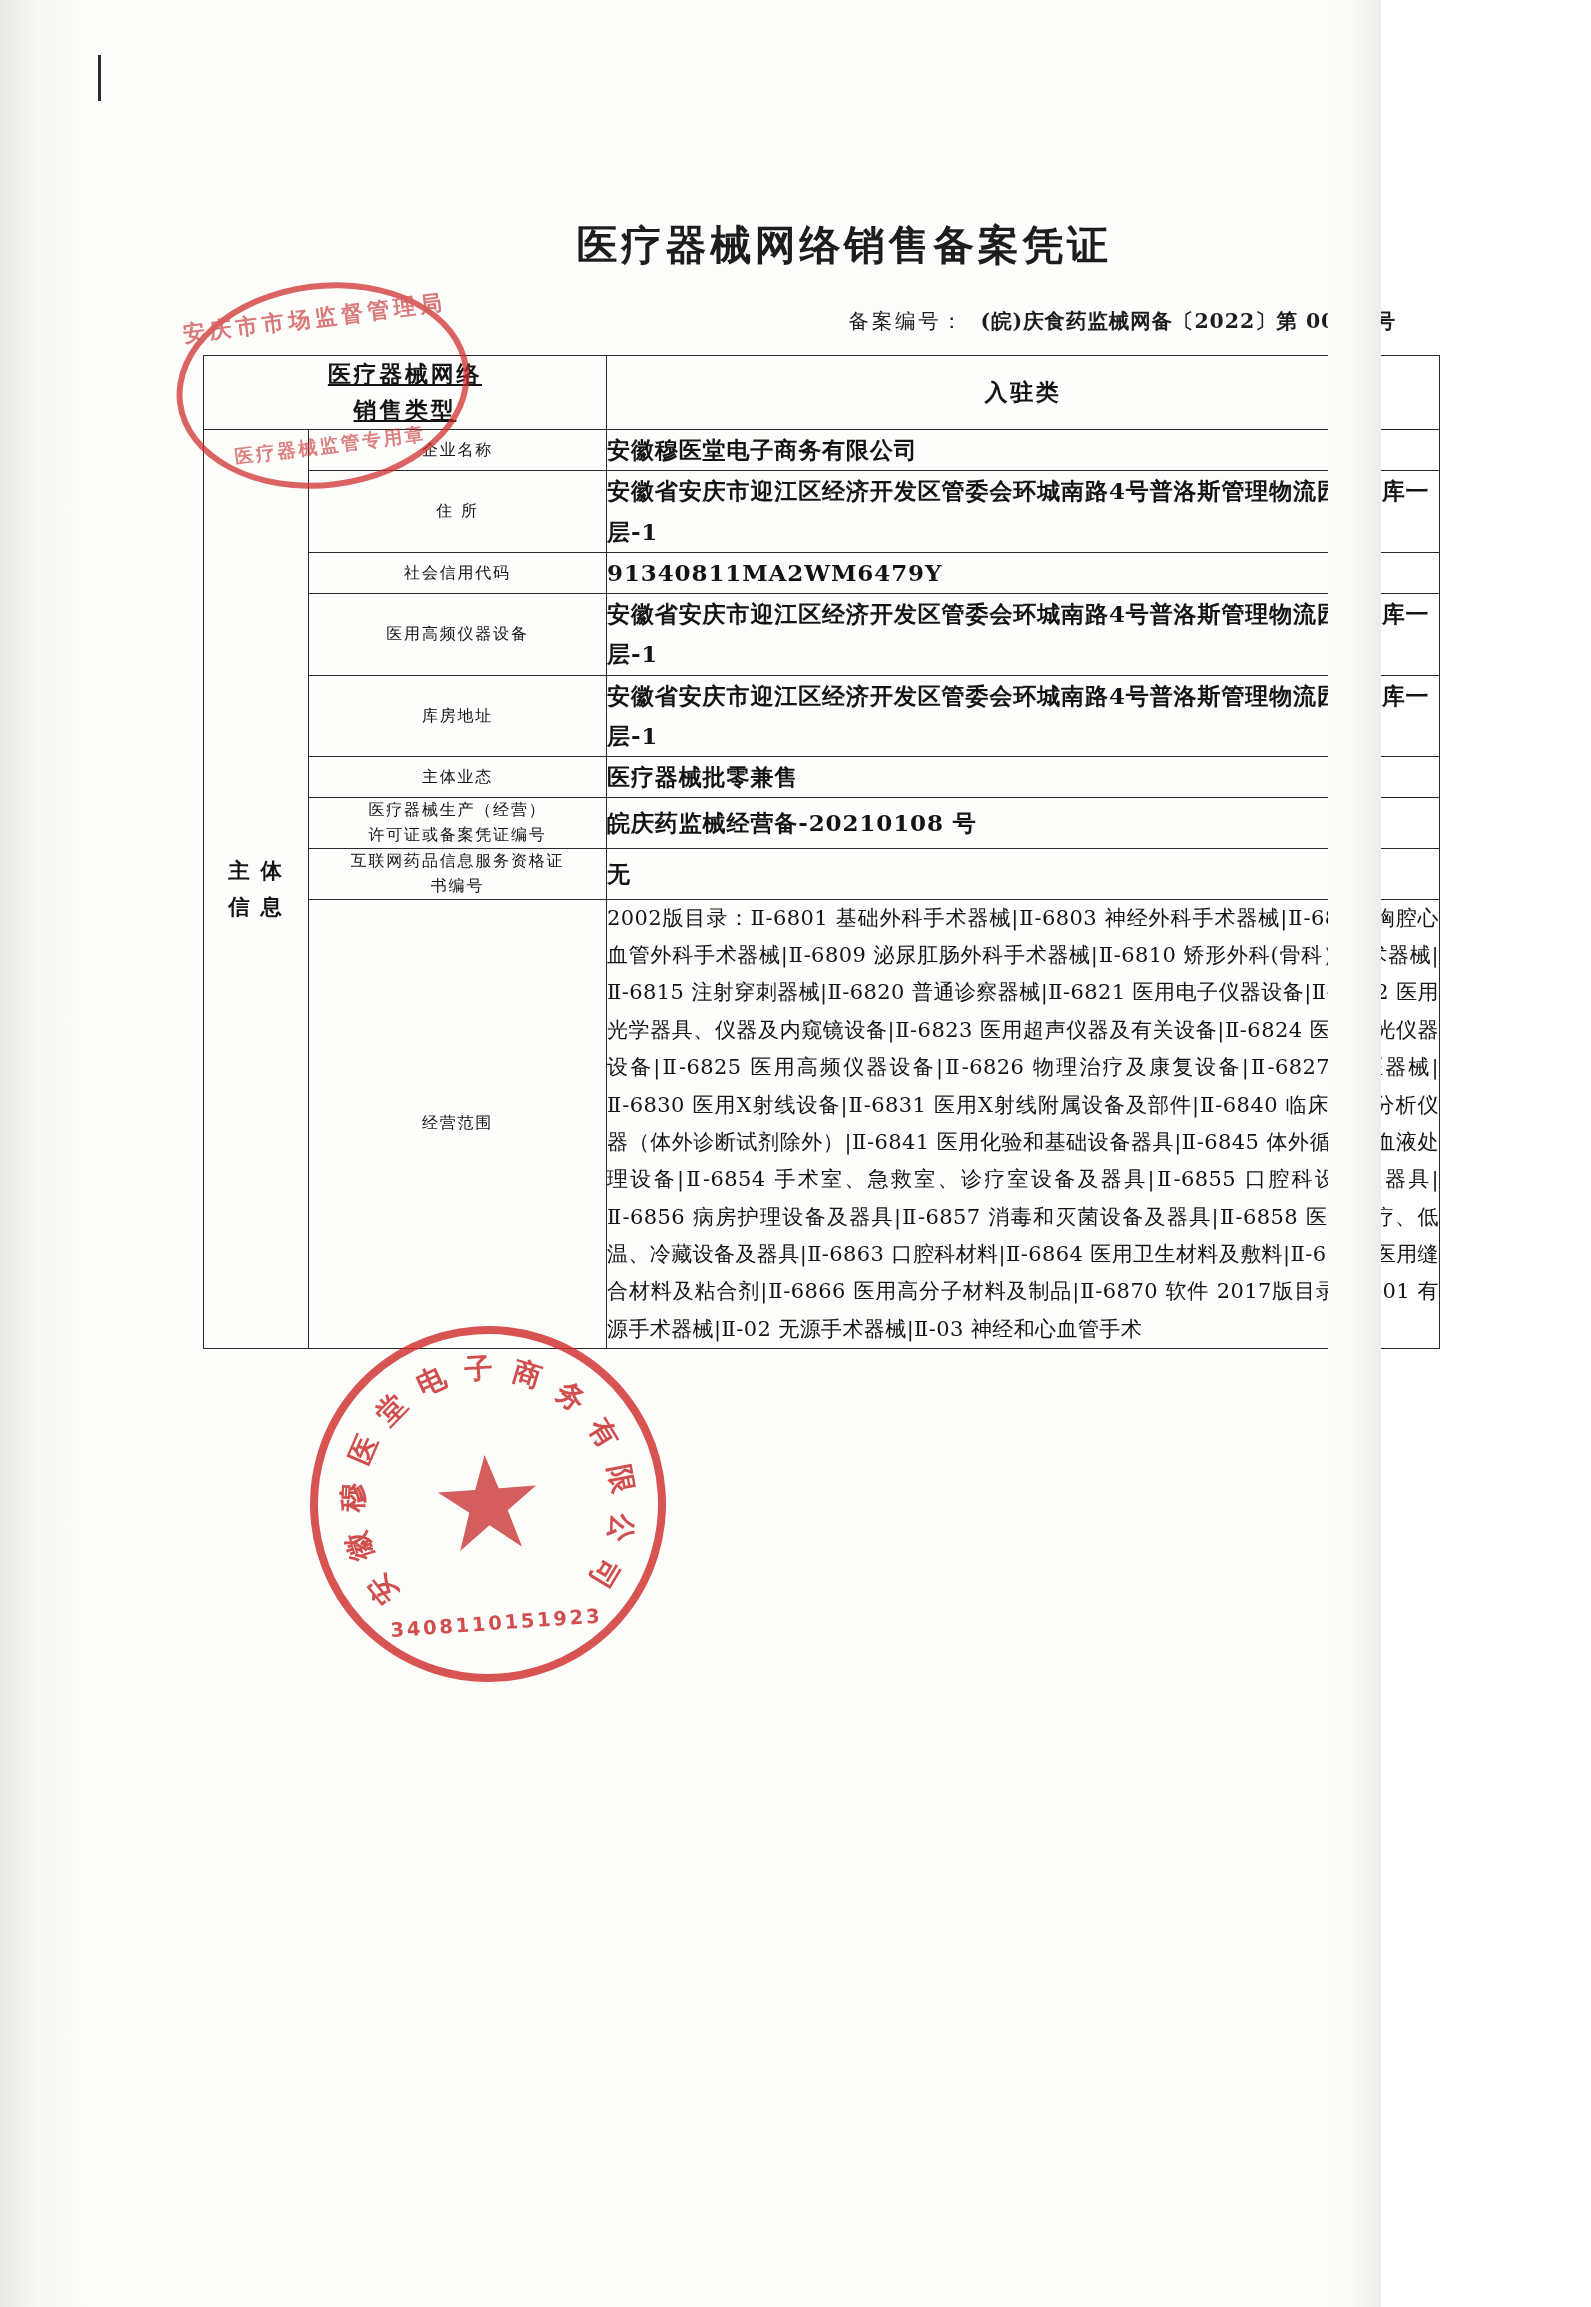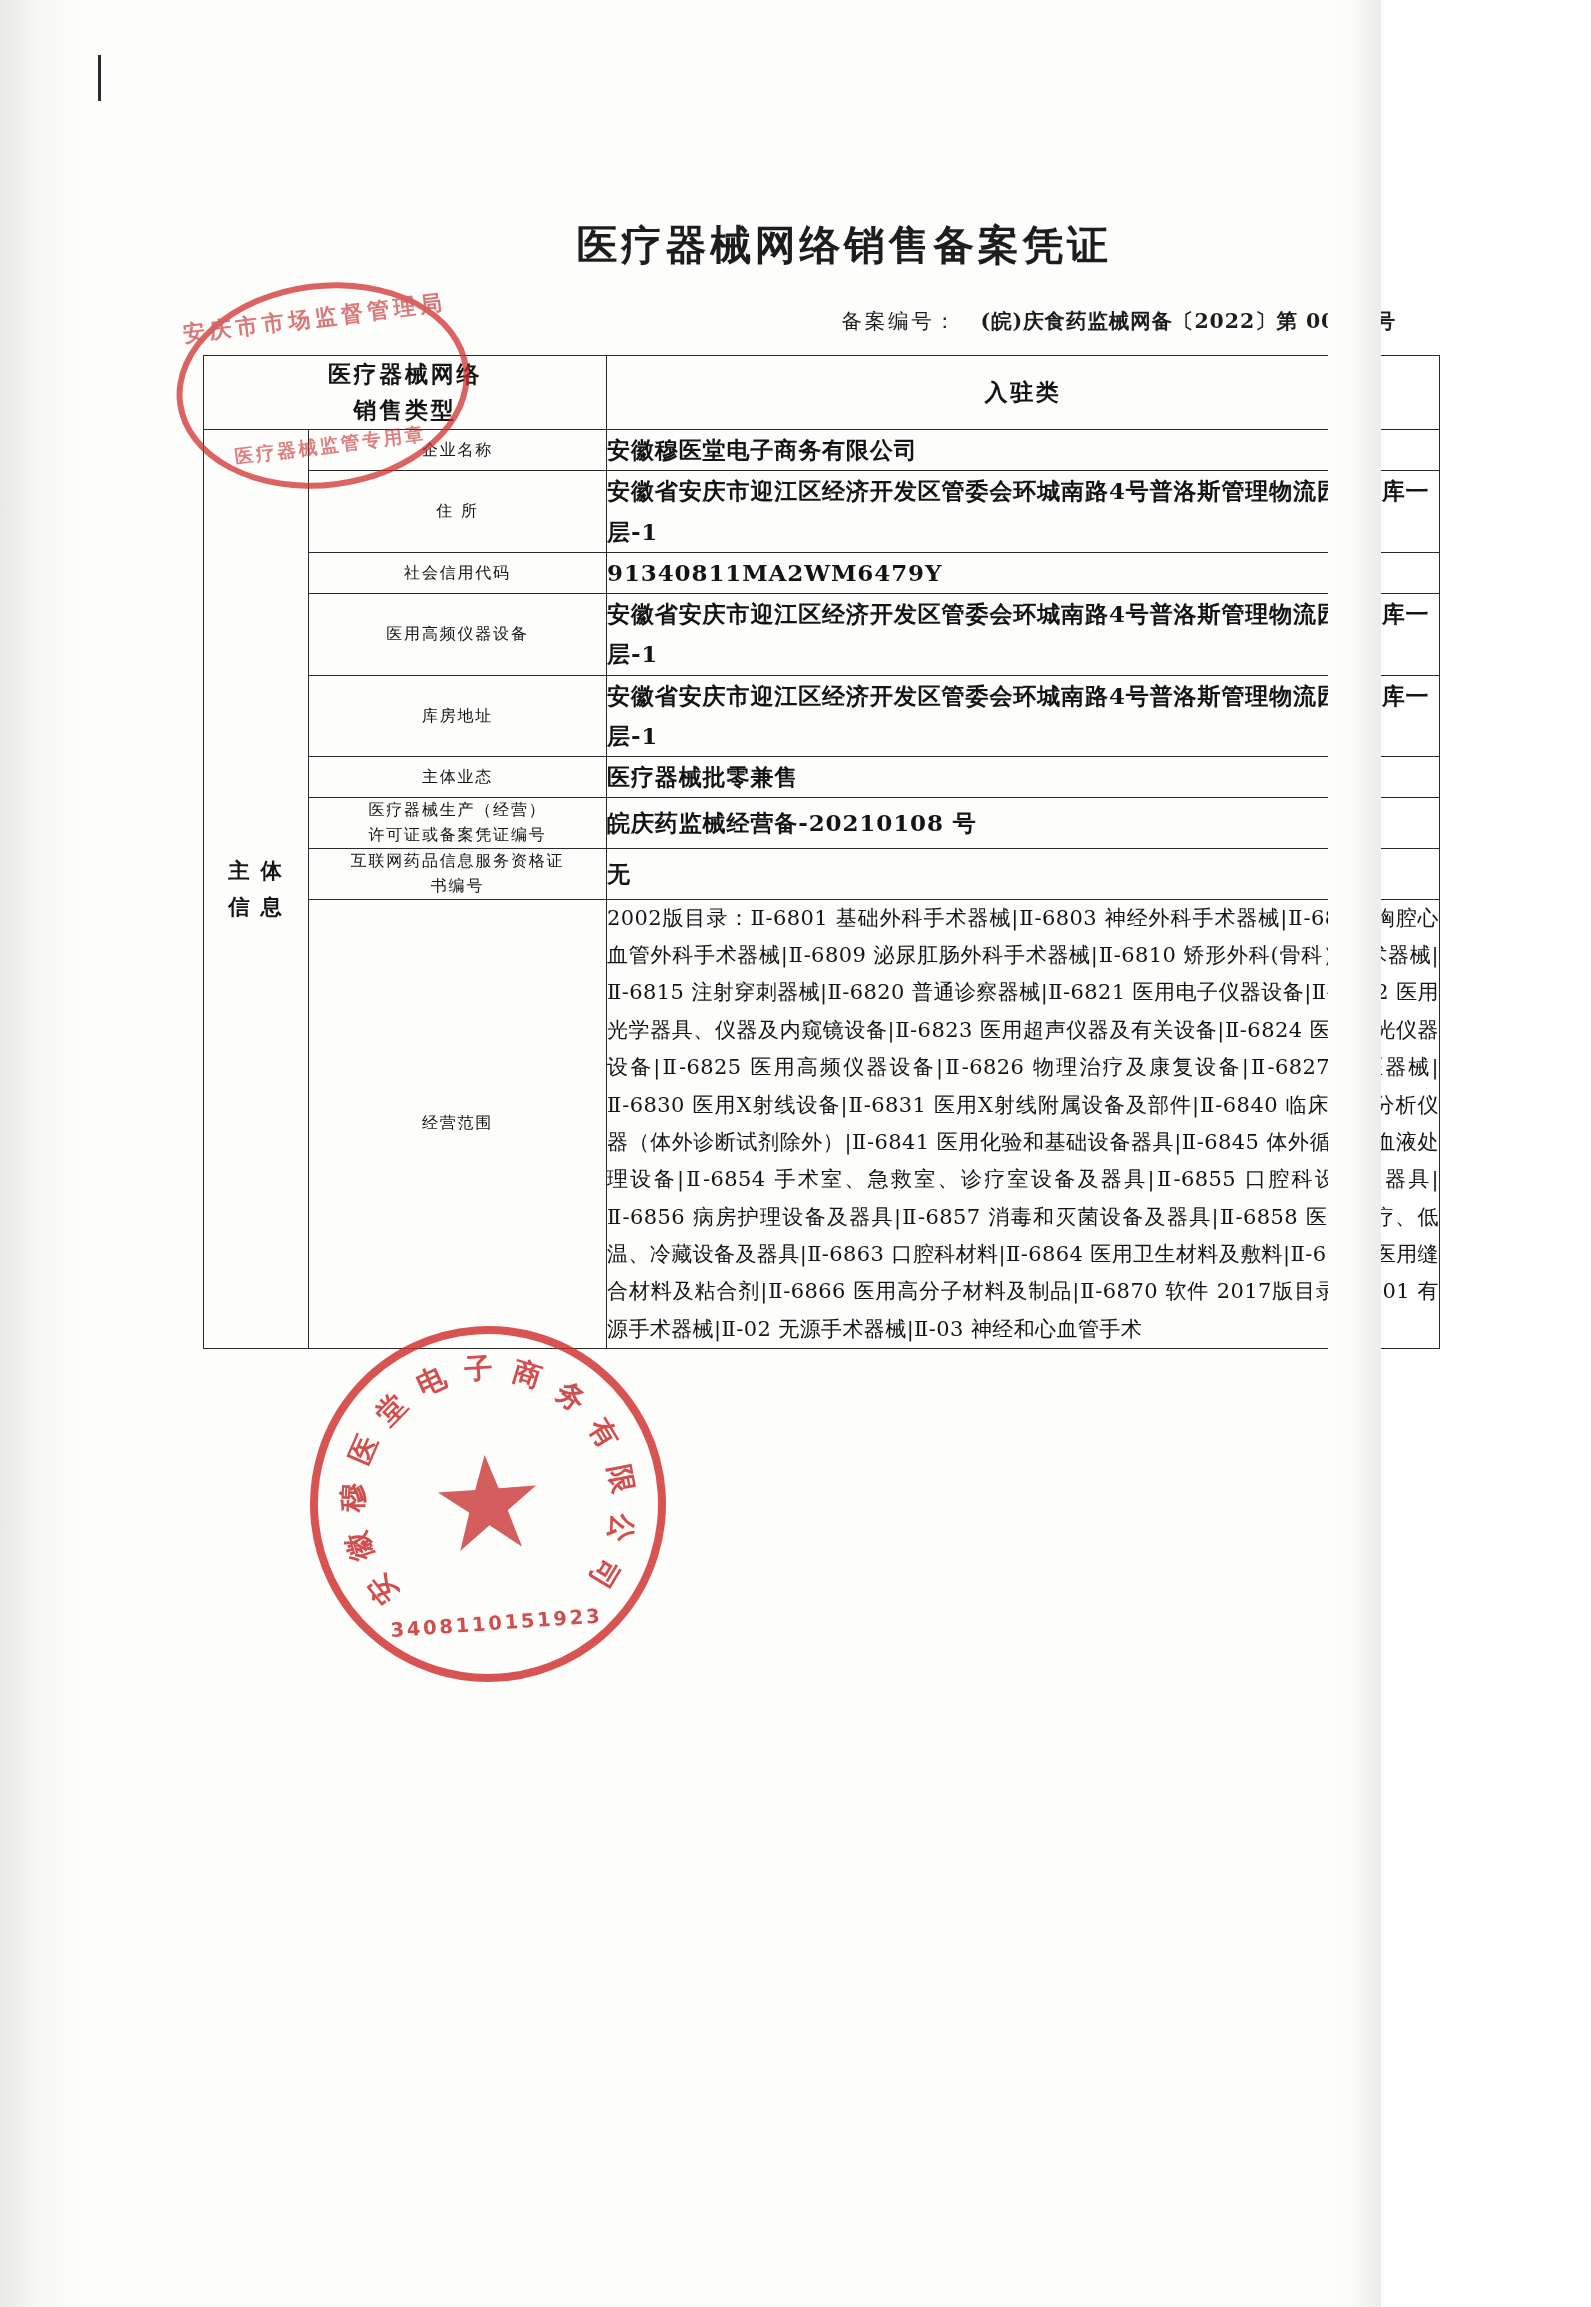--- a/index.html
+++ b/index.html
@@ -69,21 +69,21 @@
     display: flex;
     justify-content: flex-end;
     align-items: baseline;
     font-family: "DejaVu Serif", "Liberation Serif", serif;
     font-size: 20.5px;
     color: #1d1d1d;
     margin: 0 53px 19.6px 0;
   }
   .record-no-label {
     letter-spacing: 2.7px;
-    margin-right: 23px;
+    margin-right: 16px;
   }
   .record-no-value {
     letter-spacing: 0.9px;
     font-weight: bold;
   }
 
   
   table.cert {
     border-collapse: collapse;
     width: 1237px;
@@ -132,20 +132,21 @@
     padding: 16px 0;
   }
   .sell-type-label {
     width: 298px;
     text-align: center;
     font-size: 21.4px;
     font-weight: bold;
     line-height: 1.6;
     letter-spacing: 0.9px;
     padding: 10.7px 7.1px;
+    text-decoration: underline;
   }
   .scope-cell {
     font-size: 21px;
     font-weight: normal;
     line-height: 1.78;
     letter-spacing: 0.4px;
     text-align: justify;
     padding: 14.2px 18px 7.1px 19.6px;
     vertical-align: top;
   }

